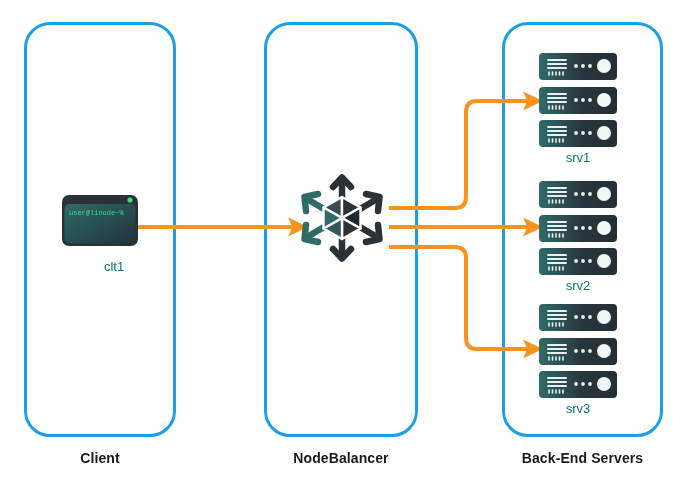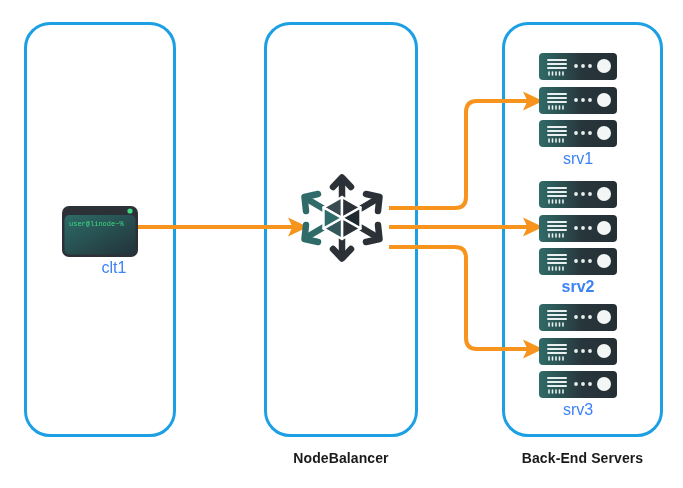--- a/index.html
+++ b/index.html
@@ -28,22 +28,22 @@
     position: absolute;
     text-align: center;
     font-size: 14px;
     font-weight: bold;
     color: #1a1a1a;
     letter-spacing: 0.1px;
   }
   .node-label {
     position: absolute;
     text-align: center;
-    font-size: 16px;
-    color: #3b82f6;
+    font-size: 13px;
+    color: #0f766e;
     white-space: nowrap;
   }
   .svg-layer {
     position: absolute;
     left: 0;
     top: 0;
     width: 683px;
     height: 488px;
   }
   .node {
@@ -52,20 +52,21 @@
 </style>
 </head>
 <body>
 
 <div id="canvas">
 
   <div class="zone" style="left:24px; top:22px; width:152px; height:415px;"></div>
   <div class="zone" style="left:264px; top:22px; width:154px; height:415px;"></div>
   <div class="zone" style="left:502px; top:22px; width:161px; height:415px;"></div>
 
+  <div class="zone-label" style="left:24px; top:450px; width:152px;">Client</div>
   <div class="zone-label" style="left:502px; top:450px; width:161px;">Back-End Servers</div>
   <div class="zone-label" style="left:264px; top:450px; width:154px;">NodeBalancer</div>
 
   <svg class="svg-layer" viewBox="0 0 683 488" xmlns="http://www.w3.org/2000/svg">
     <defs>
       <marker id="arrowhead" markerWidth="5.2" markerHeight="5.2" refX="2.0" refY="2.6" orient="auto" markerUnits="strokeWidth">
         <path d="M0,0.2 L5.0,2.6 L0,5.0 L1.1,2.6 Z" fill="#F7941E"></path>
       </marker>
     </defs>
 
@@ -79,21 +80,21 @@
 
     <g>
       <path d="M389,227 L531,227" stroke="#F7941E" stroke-width="4" fill="none" stroke-linecap="butt" marker-end="url(#arrowhead)"></path>
     </g>
 
     <g>
       <path d="M389,247 L455,247 Q466,247 466,258 L466,338 Q466,349 477,349 L531,349" stroke="#F7941E" stroke-width="4" fill="none" stroke-linecap="butt" stroke-linejoin="round" marker-end="url(#arrowhead)"></path>
     </g>
   </svg>
 
-  <div class="node" style="left:60px; top:204px; width:80px; height:55px;">
+  <div class="node" style="left:60px; top:193px; width:80px; height:55px;">
     <svg width="80" height="55" viewBox="0 0 80 55" xmlns="http://www.w3.org/2000/svg">
       <defs>
         <linearGradient id="termGrad" x1="0" y1="0" x2="1" y2="1">
           <stop offset="0%" stop-color="#2C6B67"></stop>
           <stop offset="100%" stop-color="#23333A"></stop>
         </linearGradient>
       </defs>
       <rect x="2" y="2" width="76" height="51" rx="7" ry="7" fill="#2B3137"></rect>
       <rect x="4.5" y="11" width="71" height="39.5" rx="5" ry="5" fill="url(#termGrad)"></rect>
       <circle cx="70" cy="7" r="2.6" fill="#3DDC84"></circle>
@@ -298,21 +299,21 @@
         </g>
         <g fill="#E9F1F0">
           <circle cx="38" cy="14" r="1.9"></circle>
           <circle cx="45" cy="14" r="1.9"></circle>
           <circle cx="52" cy="14" r="1.9"></circle>
         </g>
         <circle cx="66" cy="14" r="7" fill="#F2F7F6"></circle>
       </g>
     </svg>
   </div>
-  <div class="node-label" style="left:528px; top:278px; width:100px;font-weight:bold;">srv2</div>
+  <div class="node-label" style="left:528px; top:278px; width:100px;">srv2</div>
 
   <div class="node" style="left:538px; top:303px; width:80px; height:95px;">
     <svg width="80" height="95" viewBox="0 0 80 95" xmlns="http://www.w3.org/2000/svg">
       <defs>
         <linearGradient id="rackGrad3" x1="0" y1="0" x2="1" y2="0">
           <stop offset="0%" stop-color="#2F6B68"></stop>
           <stop offset="55%" stop-color="#28363C"></stop>
           <stop offset="100%" stop-color="#242F34"></stop>
         </linearGradient>
       </defs>

